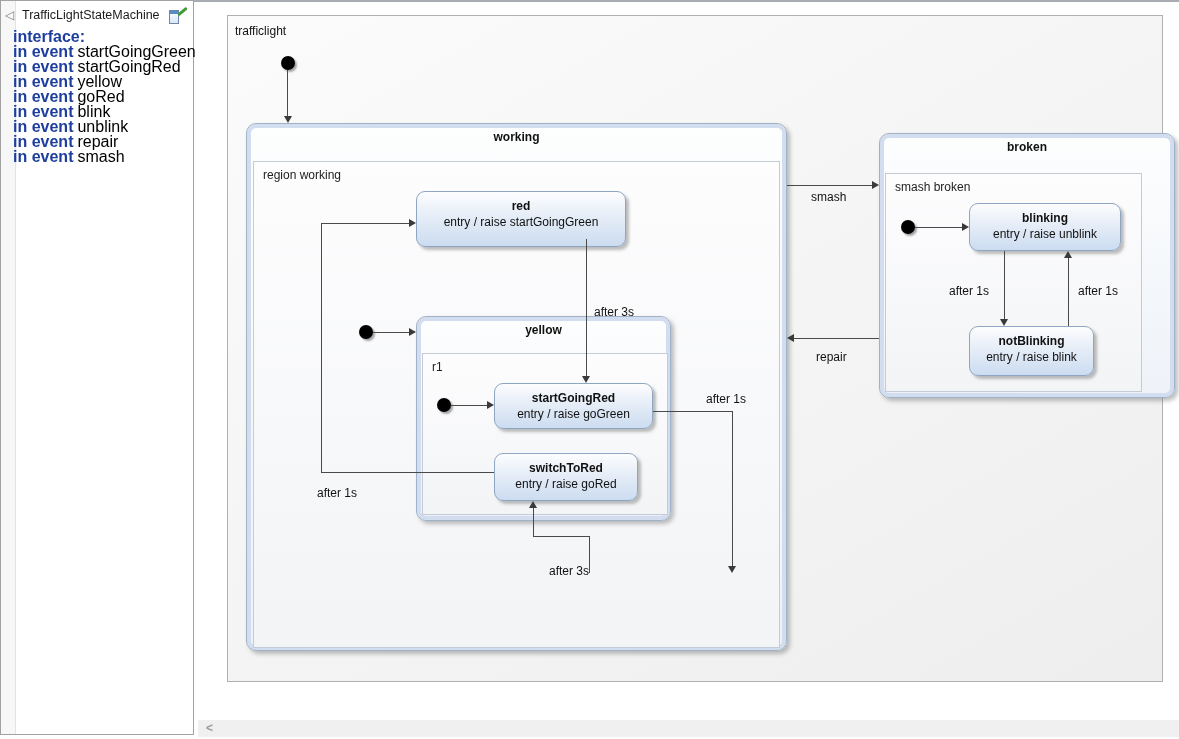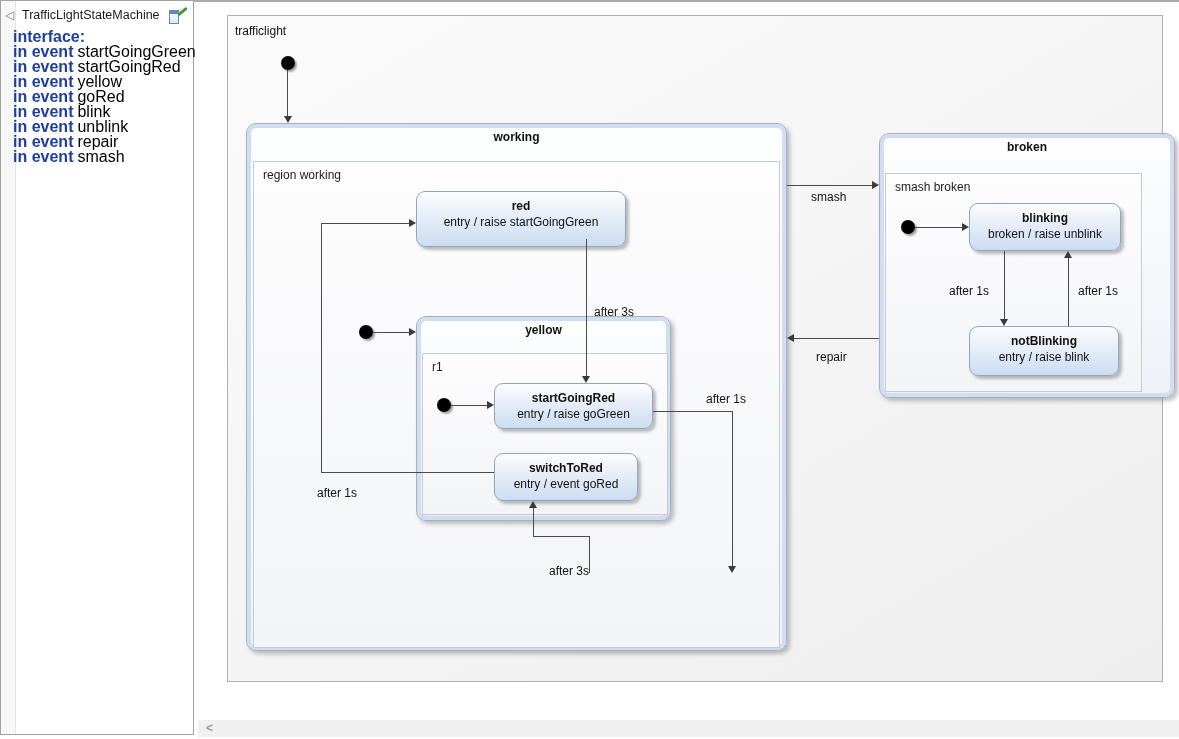--- a/index.html
+++ b/index.html
@@ -115,27 +115,27 @@
     <div class="state" style="left:188px; top:175px; width:210px; height:56px;">
       <div class="st-title">red</div>
       <div class="st-entry">entry / raise startGoingGreen</div>
     </div>
     <div class="state" style="left:266px; top:367px; width:159px; height:46px;">
       <div class="st-title">startGoingRed</div>
       <div class="st-entry">entry / raise goGreen</div>
     </div>
     <div class="state" style="left:266px; top:437px; width:144px; height:48px;">
       <div class="st-title">switchToRed</div>
-      <div class="st-entry">entry / event goRed</div>
+      <div class="st-entry">entry / raise goRed</div>
     </div>
     <div class="state" style="left:741px; top:187px; width:152px; height:48px;">
       <div class="st-title">blinking</div>
-      <div class="st-entry">broken / raise unblink</div>
+      <div class="st-entry">entry / raise unblink</div>
     </div>
-    <div class="state" style="left:741px; top:310px; width:150px; height:50px;">
+    <div class="state" style="left:741px; top:310px; width:125px; height:50px;">
       <div class="st-title">notBlinking</div>
       <div class="st-entry">entry / raise blink</div>
     </div>
 
     <div class="init-dot" style="left:131px; top:309px;"></div>
     <div class="hline" style="left:145px; top:316px; width:36px;"></div>
     <div class="arr right" style="left:181px; top:312px;"></div>
 
     <div class="init-dot" style="left:209px; top:382px;"></div>
     <div class="hline" style="left:223px; top:389px; width:36px;"></div>

